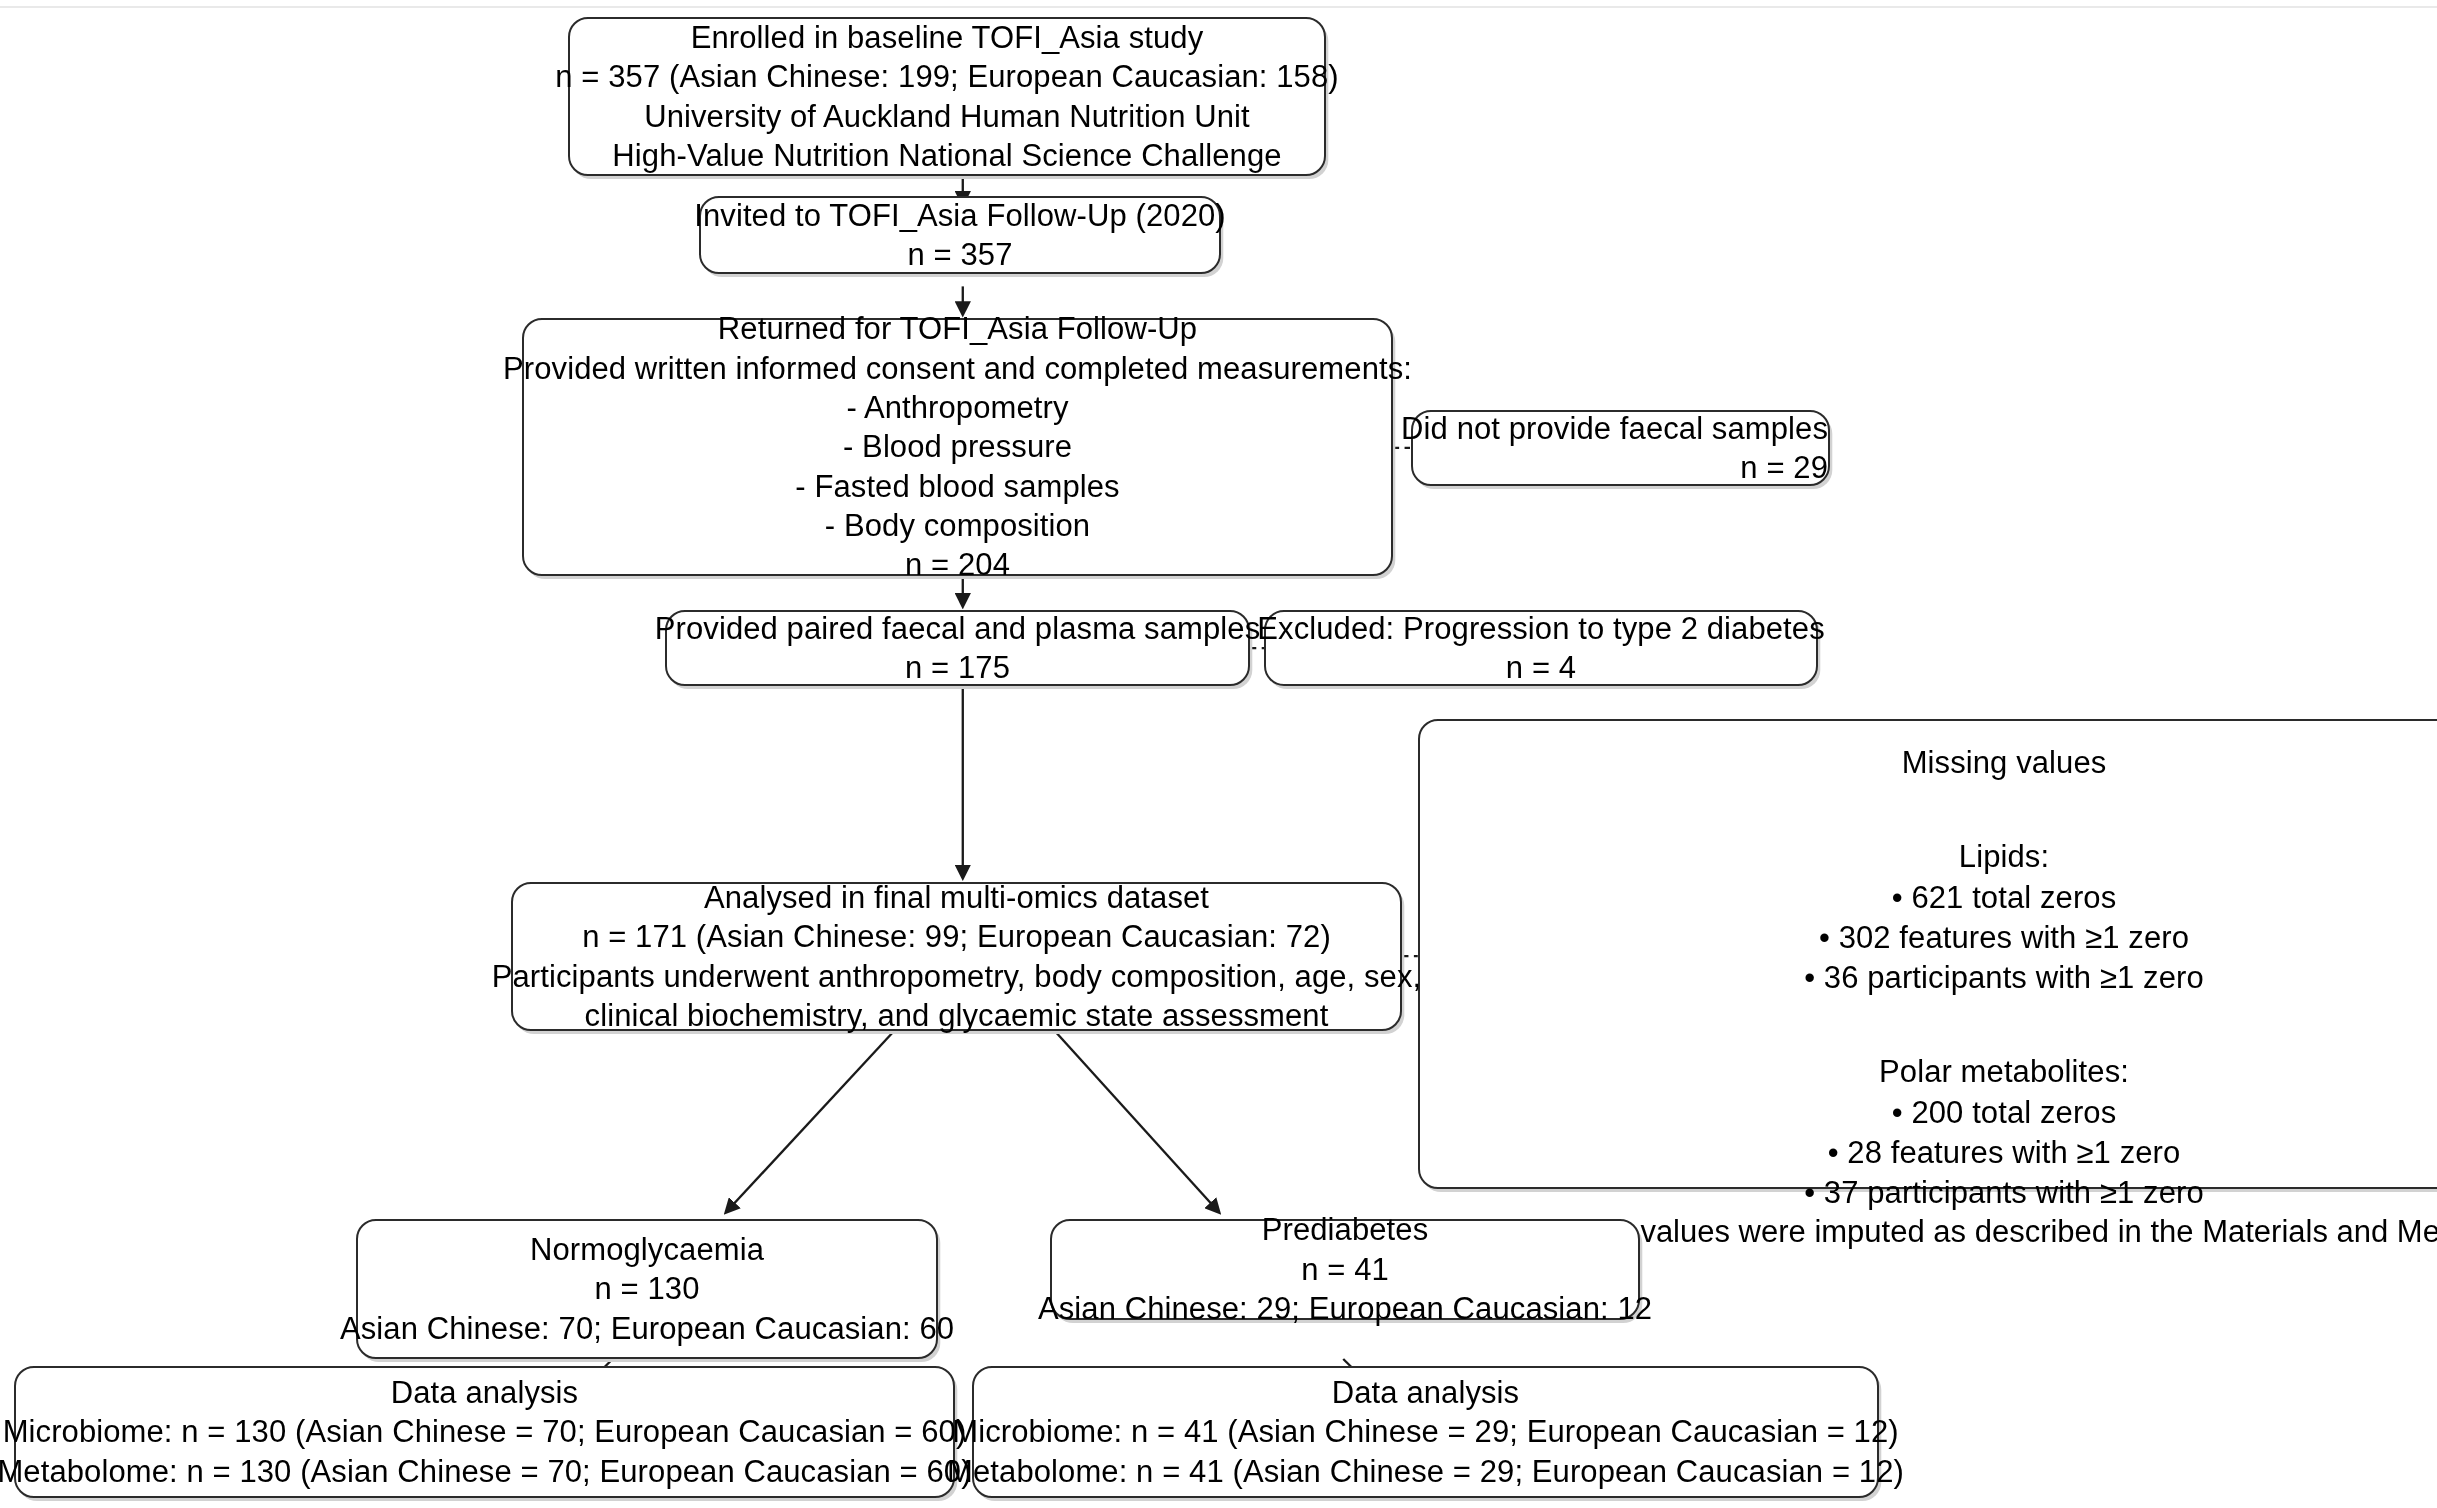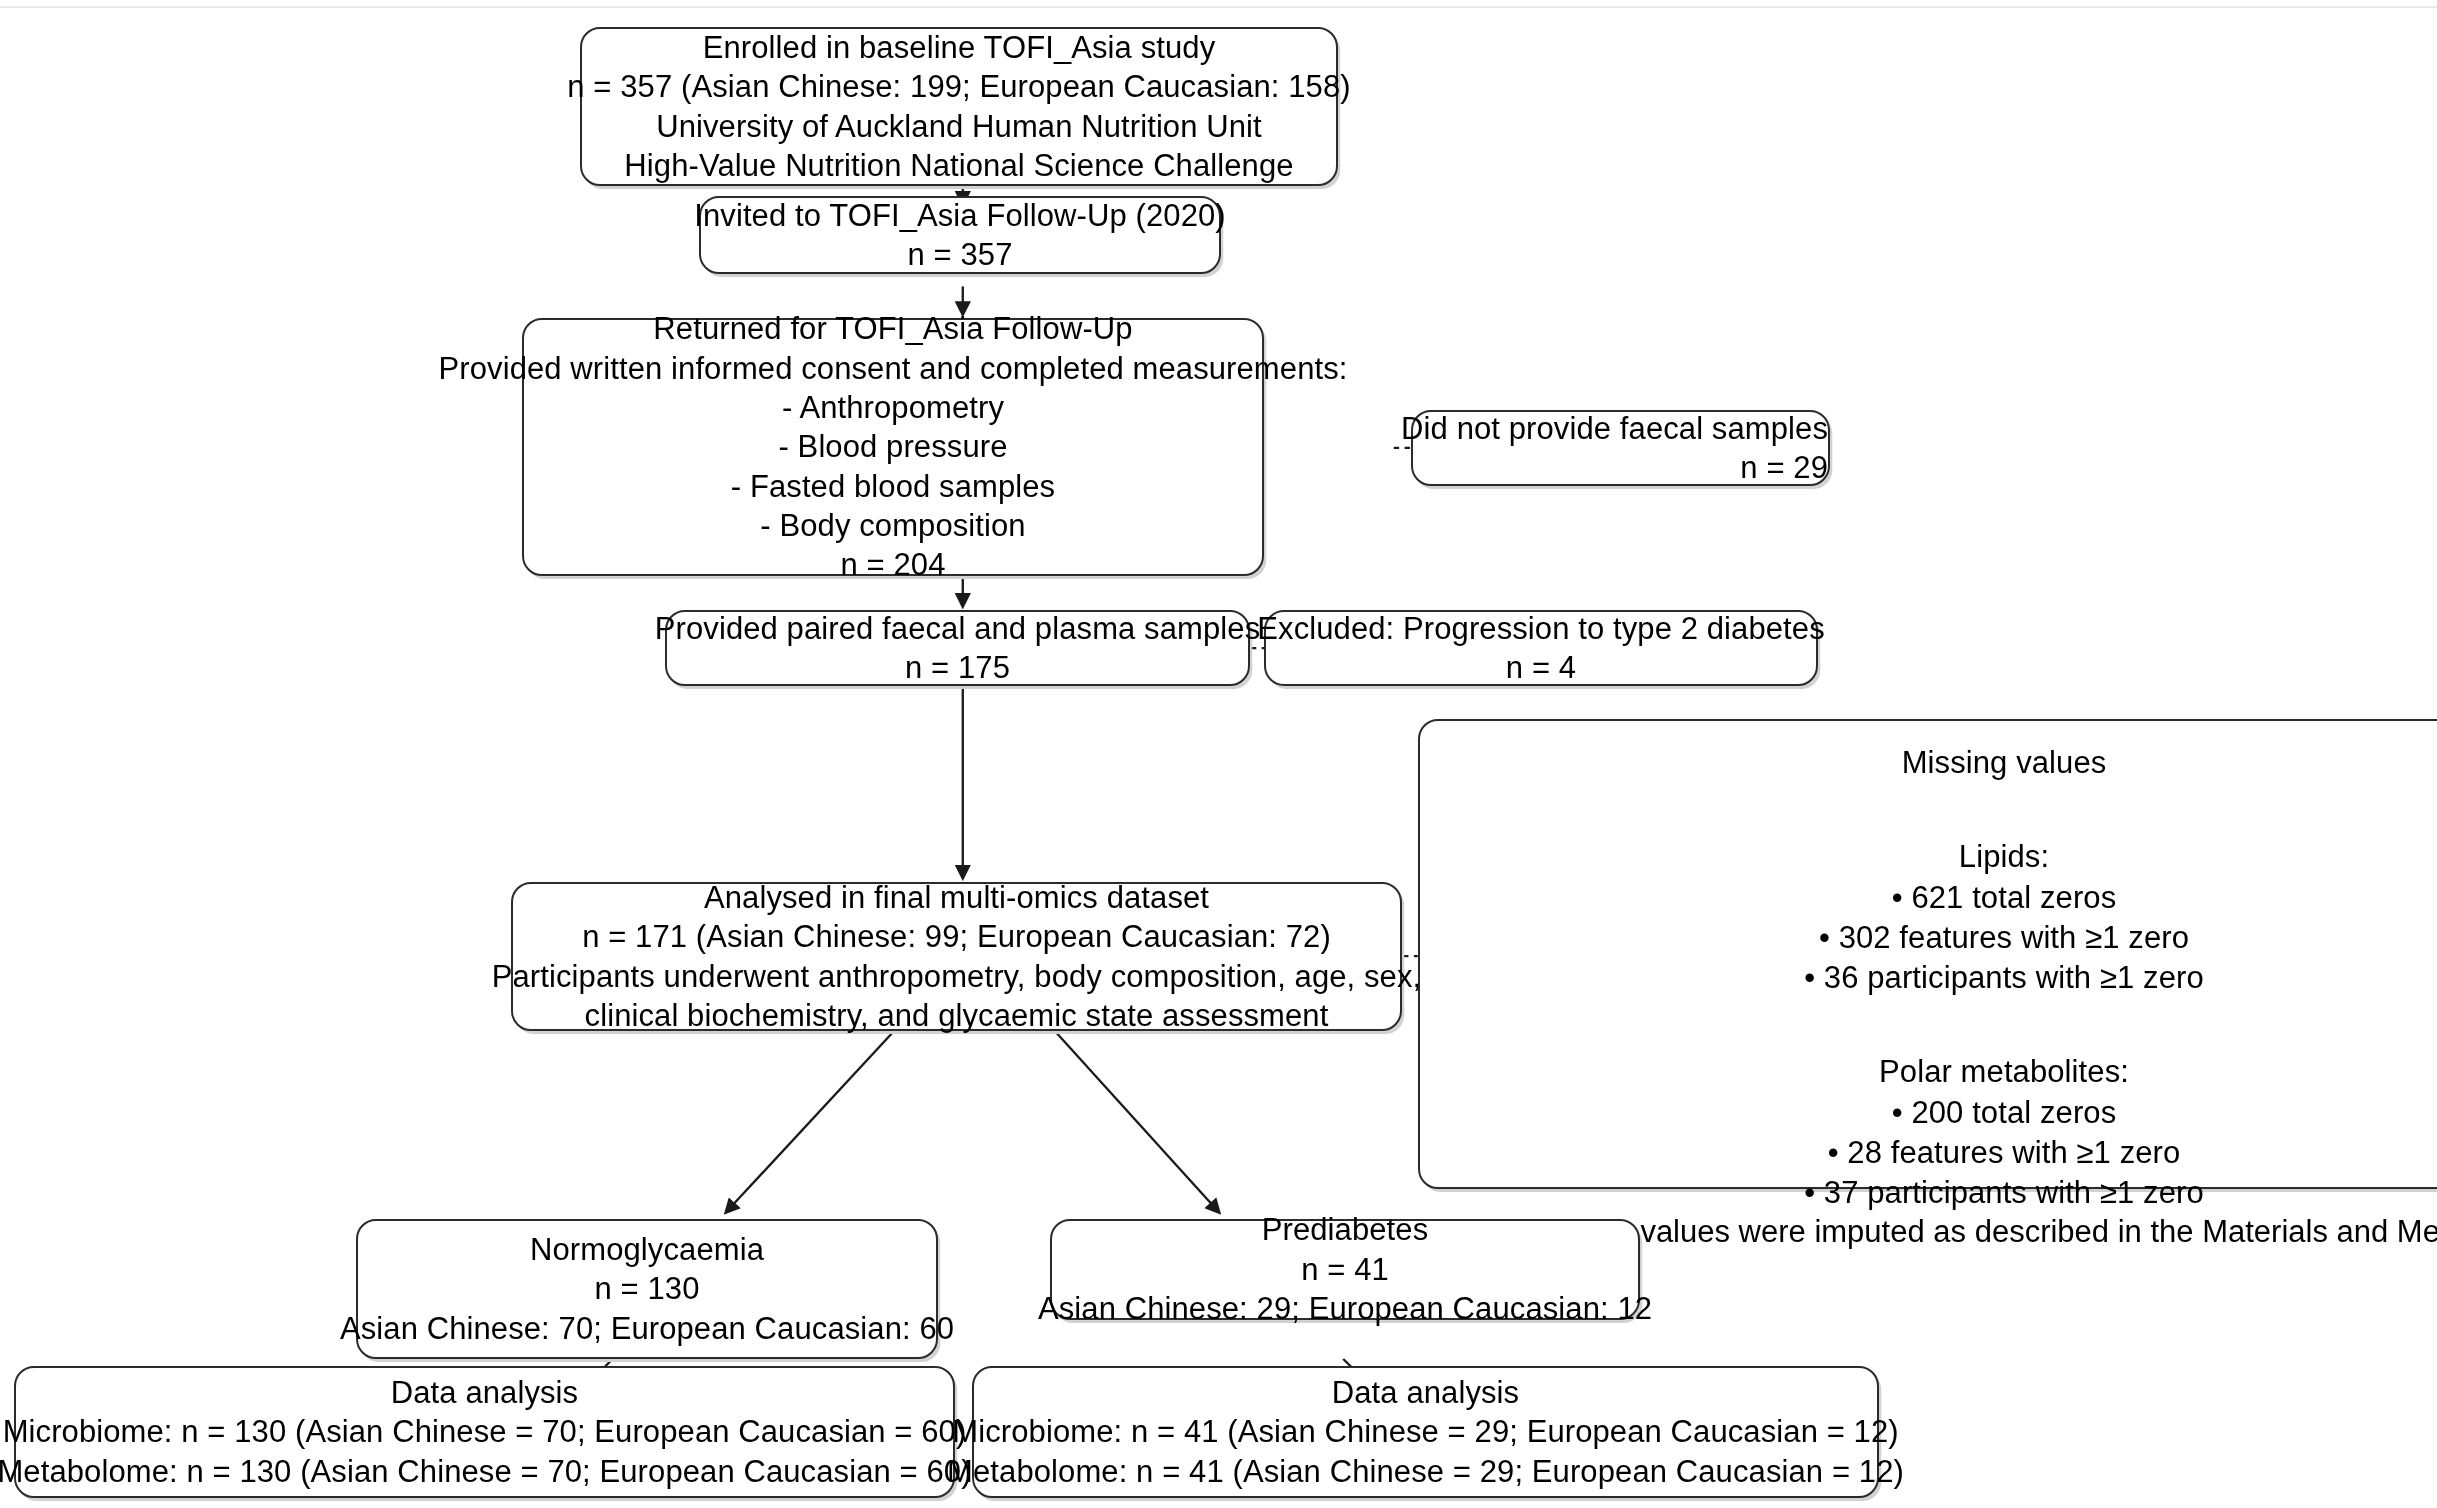--- a/index.html
+++ b/index.html
@@ -48,23 +48,23 @@
   .node .line {
     display: block;
     white-space: nowrap;
     font-size: 31px;
     line-height: 1.27;
     letter-spacing: 0.1px;
   }
   .node .line.gap-big { margin-top: 54px; }
 
   
-  #n-enrolled   { left: 580px;  top: 17px;   width: 758px;  height: 159px; margin-top: 10px; }
+  #n-enrolled   { left: 568px;  top: 17px;   width: 758px;  height: 159px; }
   #n-invited    { left: 699px;  top: 196px;  width: 522px;  height: 78px; }
-  #n-returned   { left: 522px;  top: 318px;  width: 742px; height: 258px; }
+  #n-returned   { left: 522px;  top: 318px;  width: 871px; height: 258px; }
   #n-nofaecal   { left: 1411px; top: 410px;  width: 419px;  height: 76px; align-items: flex-end;  }
   #n-paired     { left: 665px;  top: 610px;  width: 585px;  height: 76px;  }
   #n-excluded   { left: 1264px; top: 610px;  width: 554px;  height: 76px;  }
   #n-missing    { left: 1418px; top: 719px;  width: 1172px; height: 470px; }
   #n-analysed   { left: 511px;  top: 882px; width: 891px; height: 149px; }
   #n-normo      { left: 356px;  top: 1219px; width: 582px;  height: 140px; }
   #n-pre        { left: 1050px; top: 1219px; width: 590px;  height: 101px; }
   #n-da-left    { left: 14px;   top: 1366px; width: 941px; height: 132px; }
   #n-da-right   { left: 972px; top: 1366px; width: 907px; height: 132px; }
 

